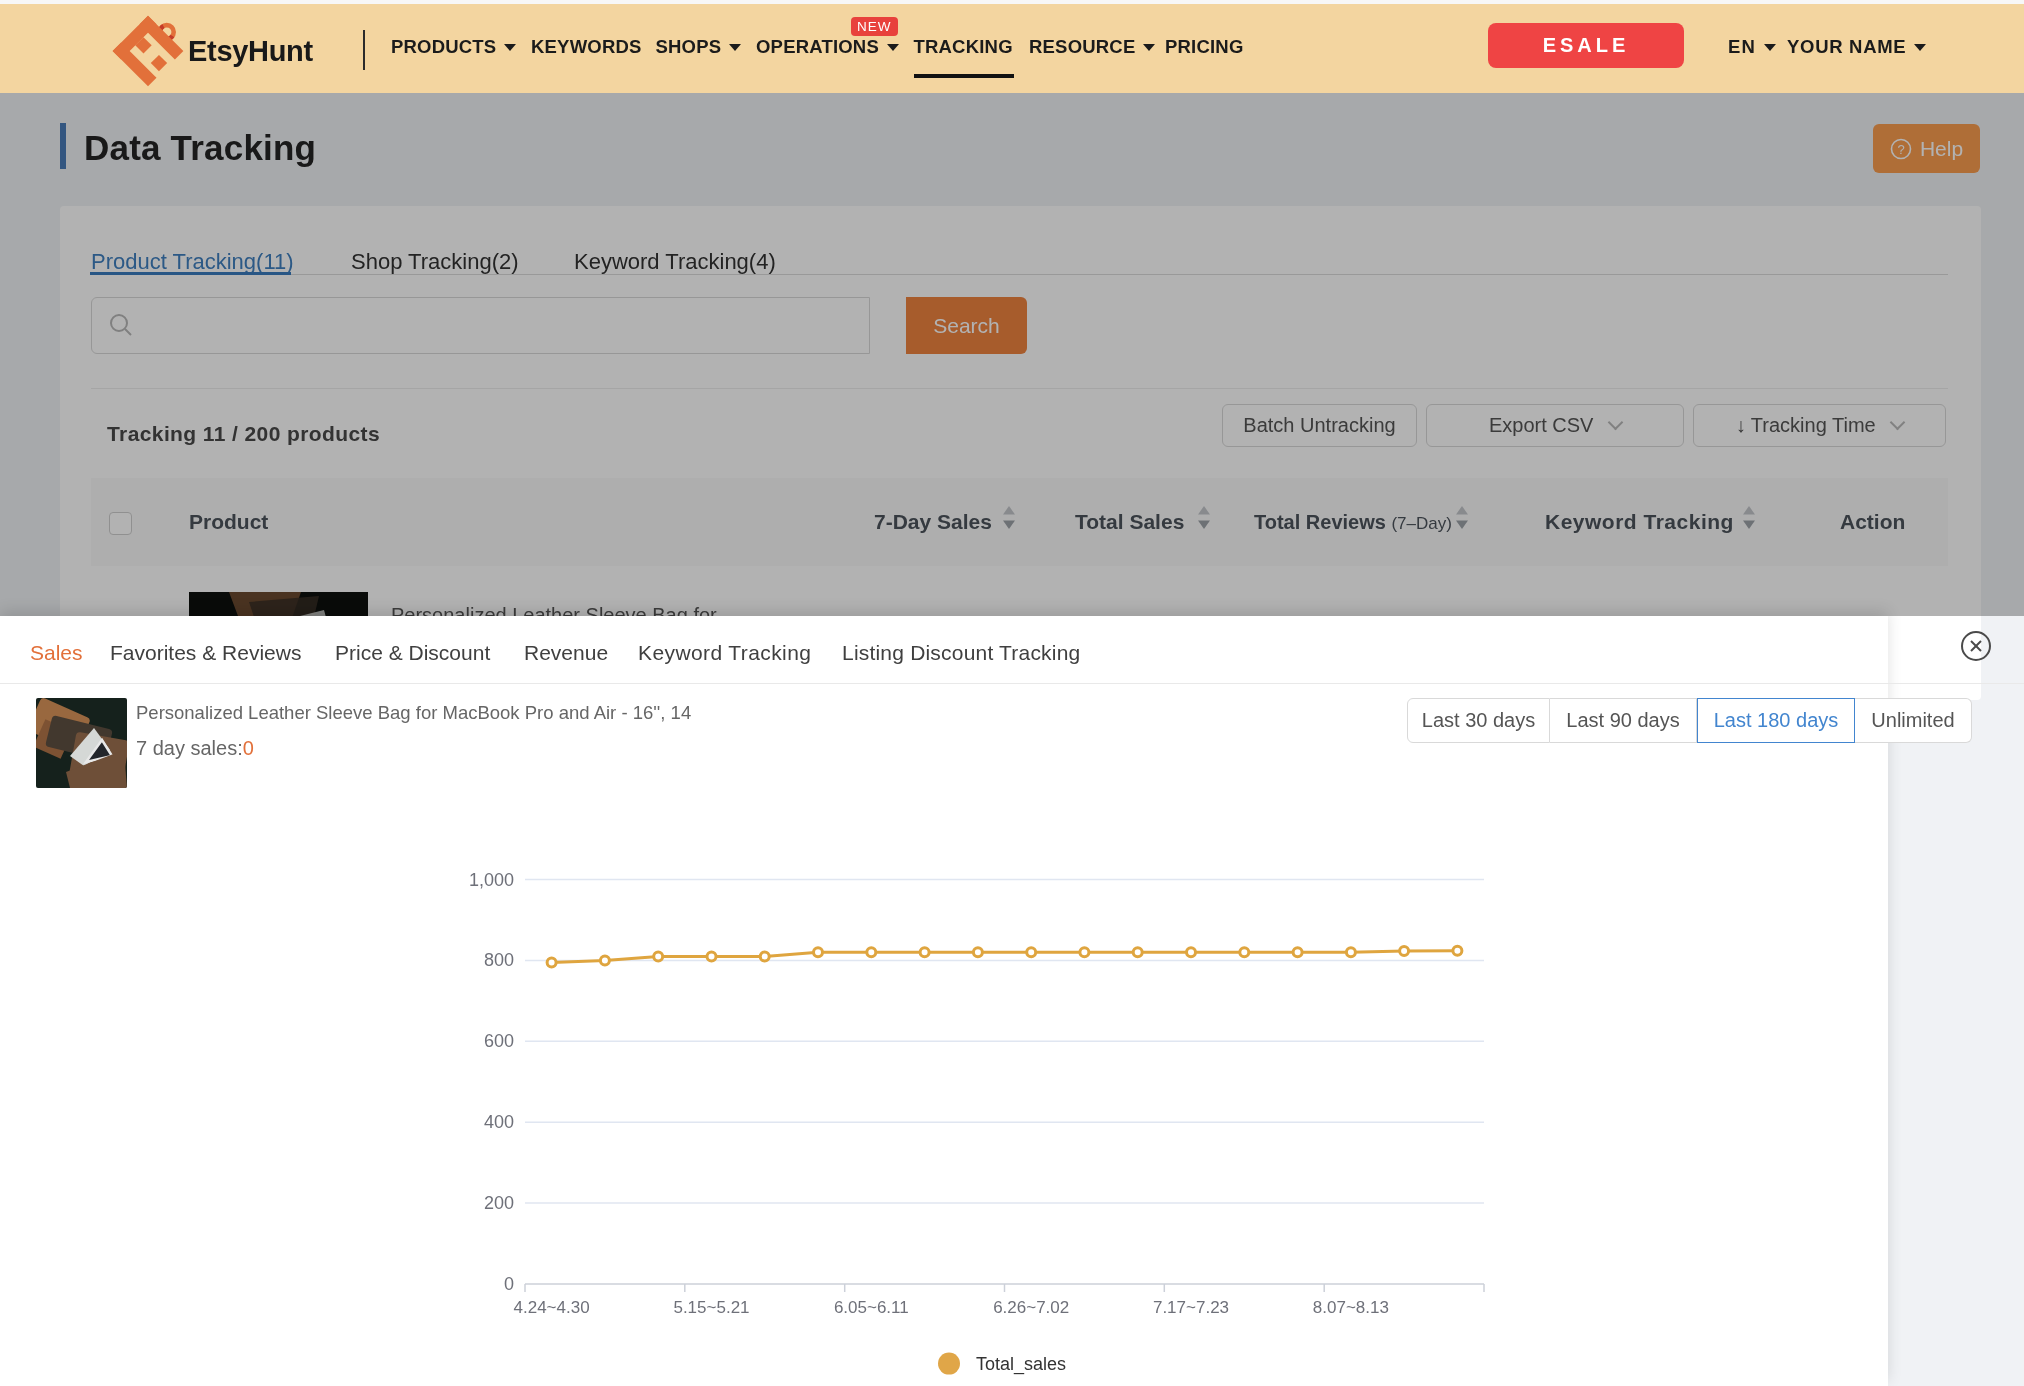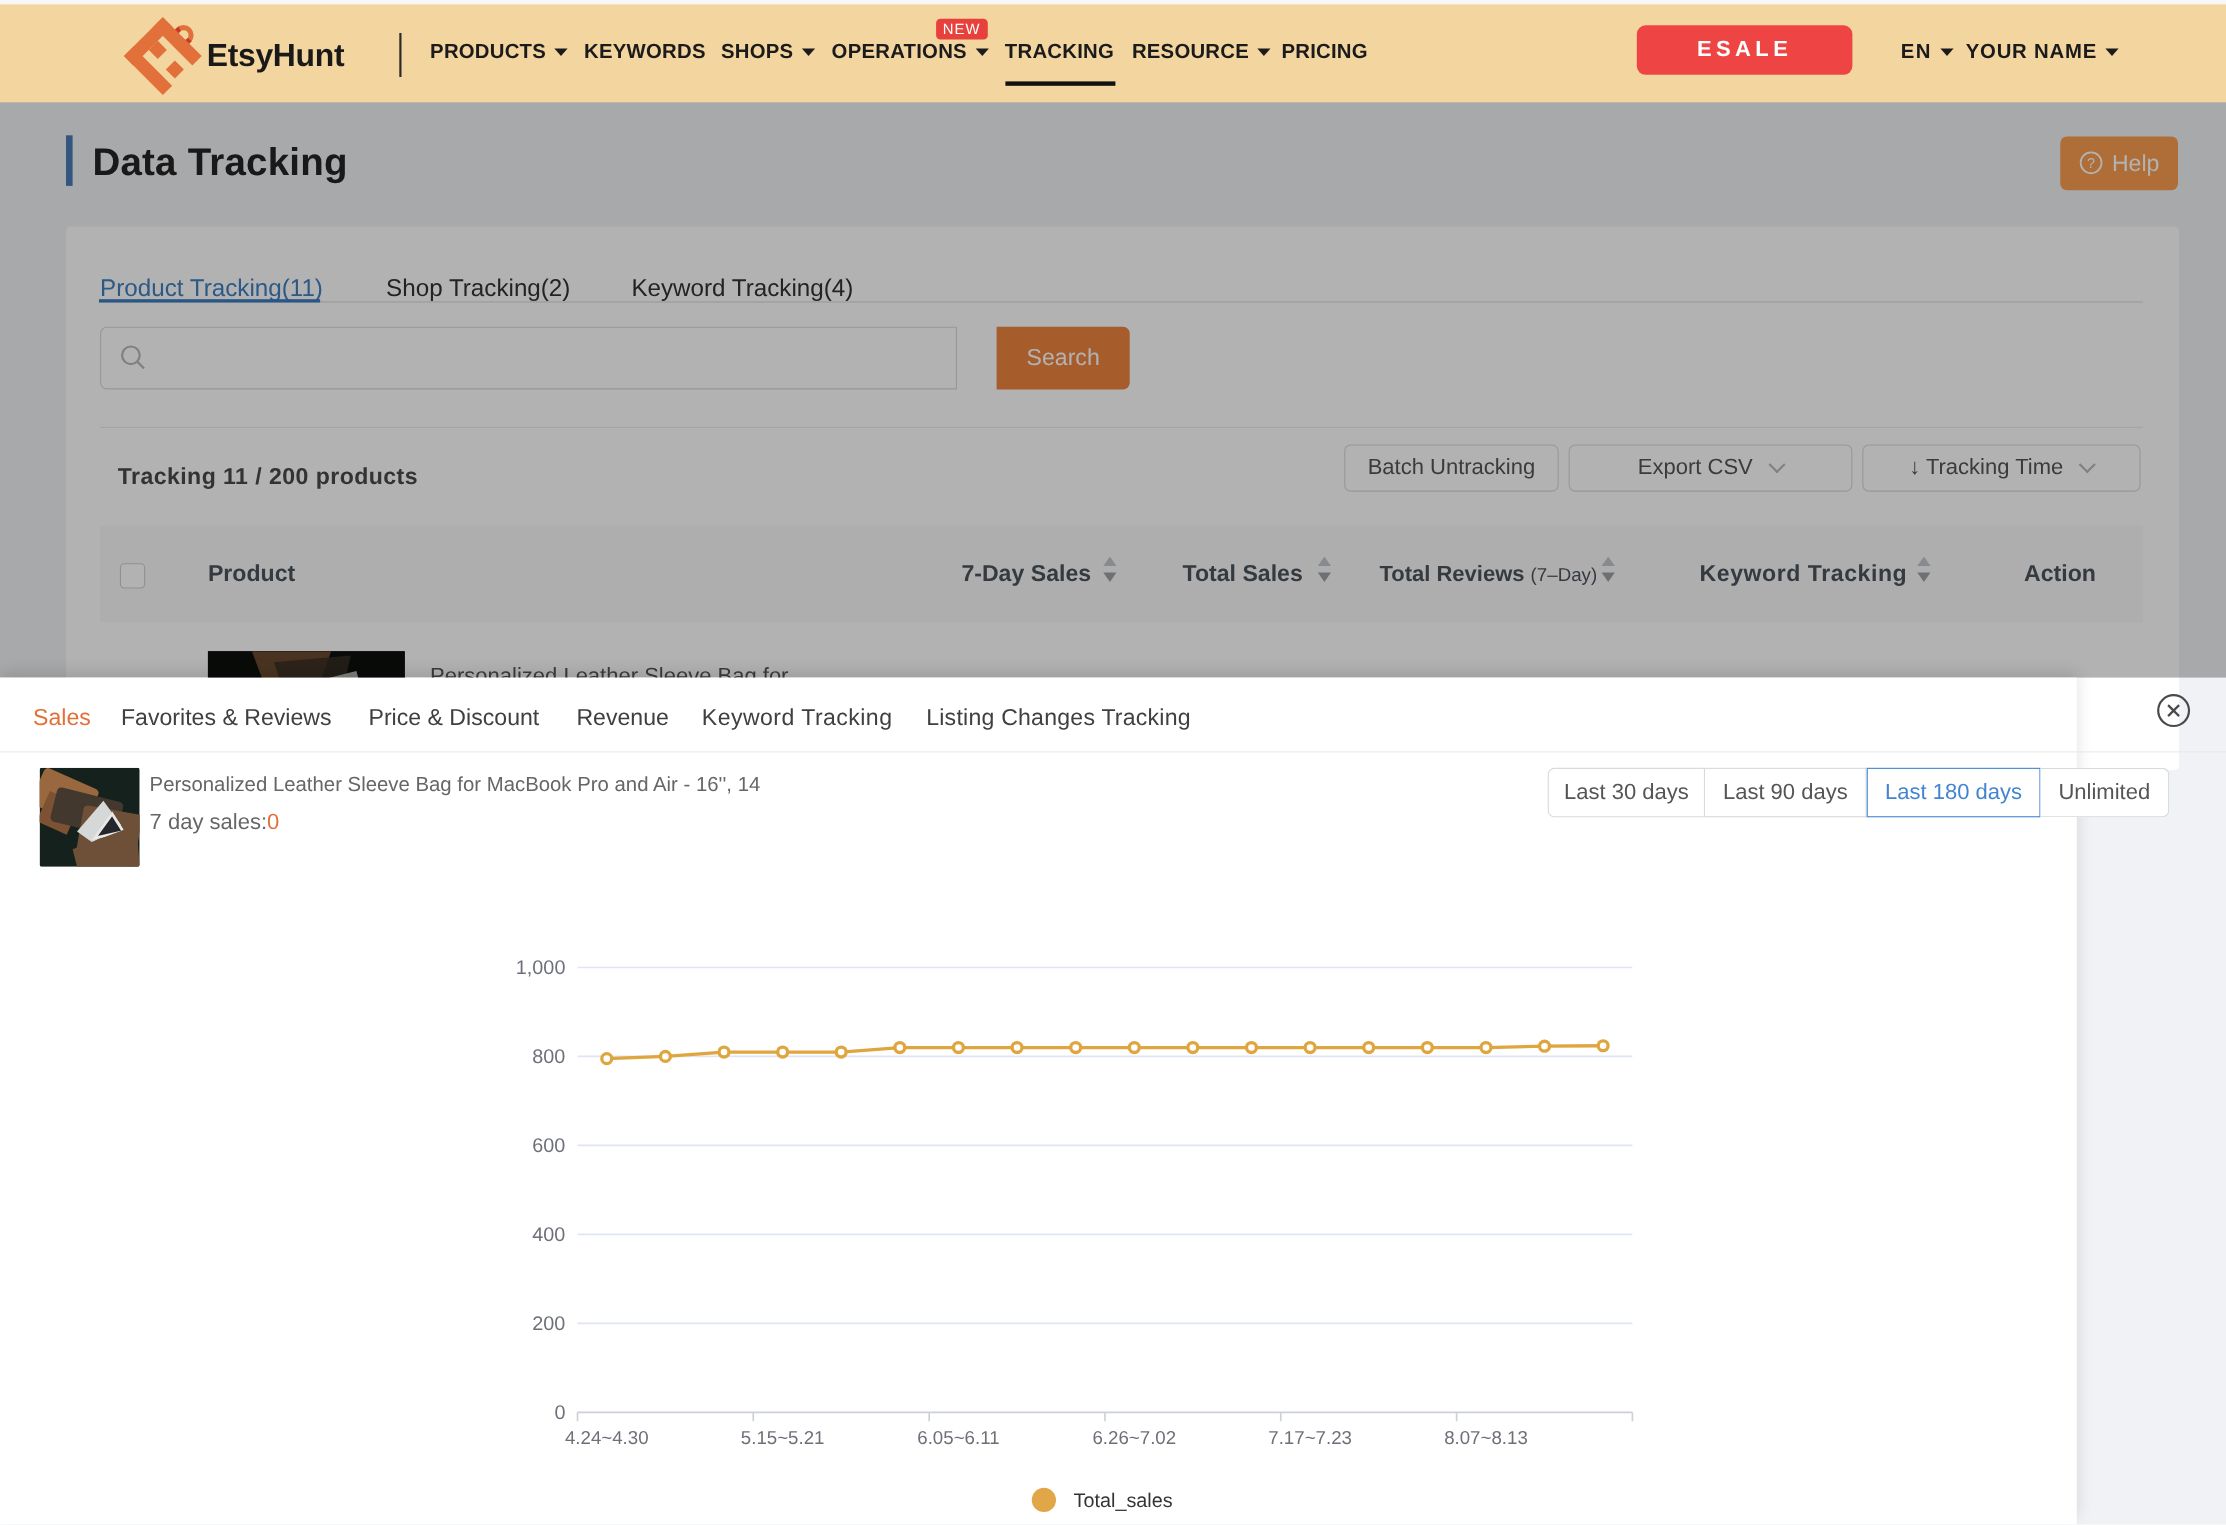--- a/index.html
+++ b/index.html
@@ -146,21 +146,21 @@
   </div>
 
   <div class="abs" id="overlay"></div>
 
   <div class="abs" id="drawer">
     <div class="abs dtab" style="left:30px; color:#e2703a;">Sales</div>
     <div class="abs dtab" style="left:110px;">Favorites &amp; Reviews</div>
     <div class="abs dtab" style="left:335px;">Price &amp; Discount</div>
     <div class="abs dtab" style="left:524px;">Revenue</div>
     <div class="abs dtab" style="left:638px; letter-spacing:0.4px;">Keyword Tracking</div>
-    <div class="abs dtab" style="left:842px; letter-spacing:0.2px;">Listing Changes Tracking</div>
+    <div class="abs dtab" style="left:842px; letter-spacing:0.2px;">Listing Discount Tracking</div>
     <svg class="abs" style="left:1960px; top:14px;" width="32" height="32" viewBox="0 0 32 32">
       <circle cx="16" cy="16" r="14" fill="none" stroke="#4a4a4a" stroke-width="2"></circle>
       <line x1="11" y1="11" x2="21" y2="21" stroke="#4a4a4a" stroke-width="2"></line>
       <line x1="21" y1="11" x2="11" y2="21" stroke="#4a4a4a" stroke-width="2"></line>
     </svg>
     <div class="abs" id="ddiv"></div>
     <svg class="abs" id="thumb" viewBox="0 0 91 90">
       <rect width="91" height="90" fill="#15211c"></rect>
       <rect x="-4" y="8" width="54" height="36" rx="4" fill="#99683f" transform="rotate(24 22 26)"></rect>
       <rect x="2" y="26" width="30" height="30" fill="#7d5233" transform="rotate(24 17 41)"></rect>

